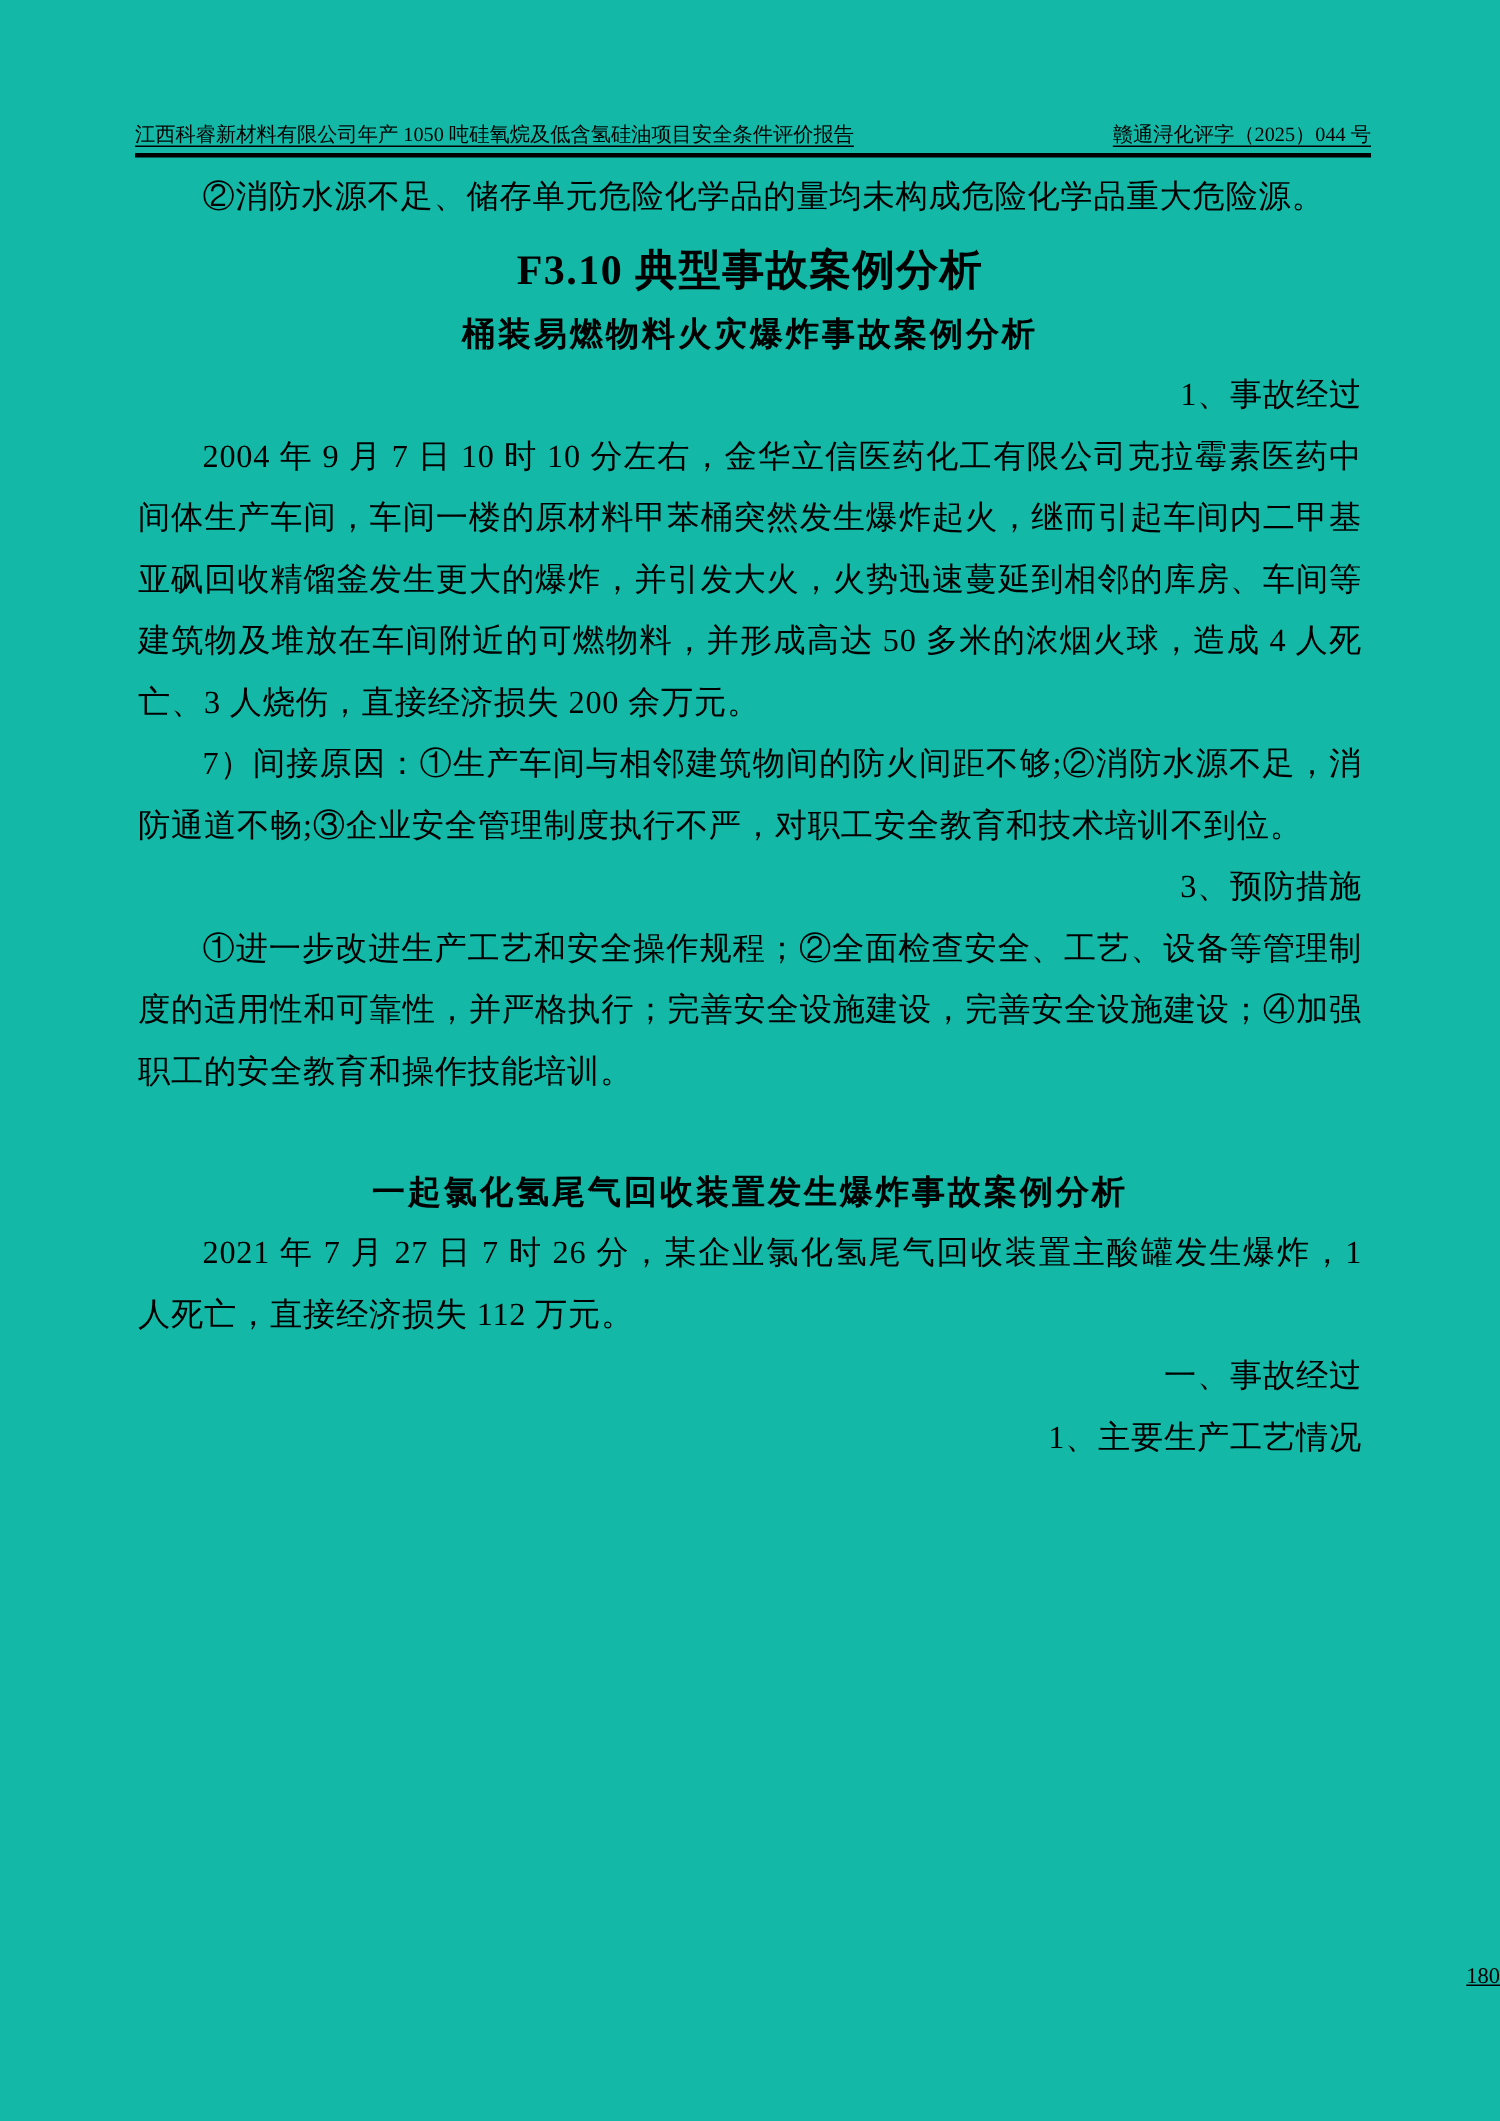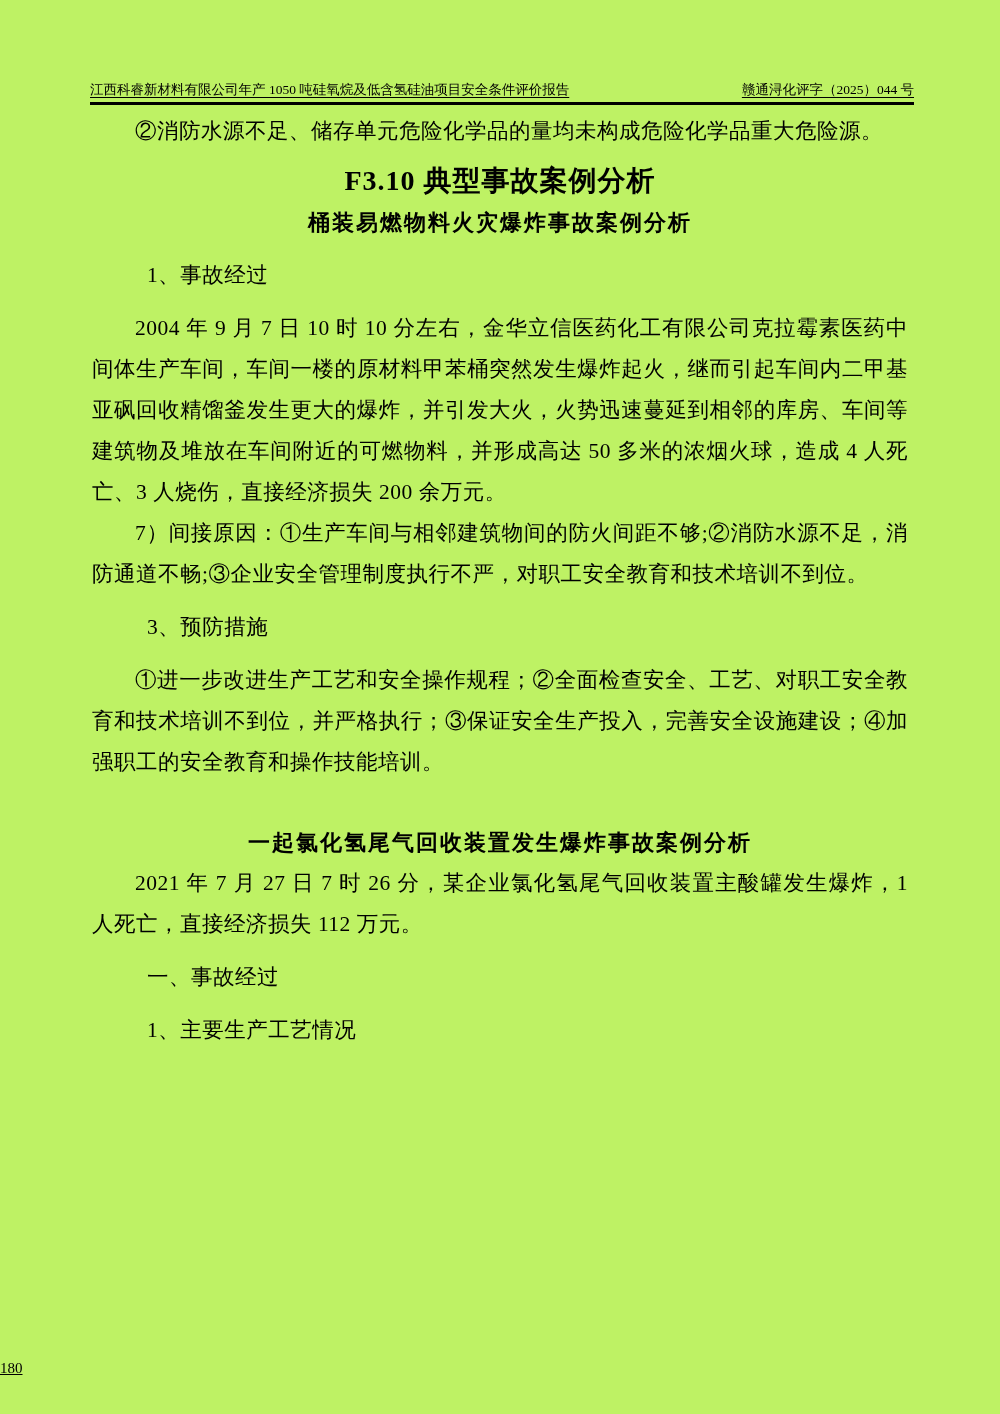--- a/index.html
+++ b/index.html
@@ -4,21 +4,21 @@
 <style>
   html, body {
     margin: 0;
     padding: 0;
     background: #ffffff;
   }
   .page {
     position: relative;
     width: 1000px;
     height: 1414px;
-    background: #bef264;
+    background: #14b8a6;
     color: #000000;
     font-family: "Liberation Serif", "DejaVu Serif", serif;
     overflow: hidden;
   }
   .header {
     position: absolute;
     left: 90px;
     right: 86px;
     top: 81px;
     display: flex;
@@ -42,23 +42,23 @@
     font-size: 21.5px;
     line-height: 41px;
     text-align: justify;
     letter-spacing: 0.5px;
   }
   .para {
     margin: 0;
     text-indent: 43px;
   }
   .label-line {
-    margin: 12px;
+    margin: 0;
     text-indent: 43px;
-    text-align: left;
+    text-align: right;
   }
   .h1 {
     margin: 8px 0 1px 0;
     font-size: 28px;
     font-weight: bold;
     text-align: center;
     text-indent: 0;
     letter-spacing: 1px;
   }
   .ctitle {
@@ -69,22 +69,22 @@
     font-size: 22px;
     letter-spacing: 2px;
   }
   .ctitle.case2 {
     margin-top: 39px;
   }
   .footer {
     position: absolute;
     left: 0;
     right: 0;
-    top: 1360px;
-    text-align: left;
+    top: 1310px;
+    text-align: right;
     font-size: 15px;
     text-decoration: underline;
   }
 </style>
 </head>
 <body>
 
 <div class="page">
 
   <div class="header">
@@ -102,21 +102,21 @@
     <p class="label-line">1、事故经过</p>
 
     <p class="para">2004 年 9 月 7 日 10 时 10 分左右，金华立信医药化工有限公司克拉霉素医药中间体生产车间，车间一楼的原材料甲苯桶突然发生爆炸起火，继而引起车间内二甲基亚砜回收精馏釜发生更大的爆炸，并引发大火，火势迅速蔓延到相邻的库房、车间等建筑物及堆放在车间附近的可燃物料，并形成高达 50 多米的浓烟火球，造成 4 人死亡、3 人烧伤，直接经济损失 200 余万元。</p>
 
 
 
     <p class="para">7）间接原因：①生产车间与相邻建筑物间的防火间距不够;②消防水源不足，消防通道不畅;③企业安全管理制度执行不严，对职工安全教育和技术培训不到位。</p>
 
     <p class="label-line">3、预防措施</p>
 
-    <p class="para">①进一步改进生产工艺和安全操作规程；②全面检查安全、工艺、对职工安全教育和技术培训不到位，并严格执行；③保证安全生产投入，完善安全设施建设；④加强职工的安全教育和操作技能培训。</p>
+    <p class="para">①进一步改进生产工艺和安全操作规程；②全面检查安全、工艺、设备等管理制度的适用性和可靠性，并严格执行；完善安全设施建设，完善安全设施建设；④加强职工的安全教育和操作技能培训。</p>
 
     <p class="ctitle case2">一起氯化氢尾气回收装置发生爆炸事故案例分析</p>
 
     <p class="para">2021 年 7 月 27 日 7 时 26 分，某企业氯化氢尾气回收装置主酸罐发生爆炸，1 人死亡，直接经济损失 112 万元。</p>
 
     <p class="label-line">一、事故经过</p>
 
     <p class="label-line">1、主要生产工艺情况</p>
   </div>
 

